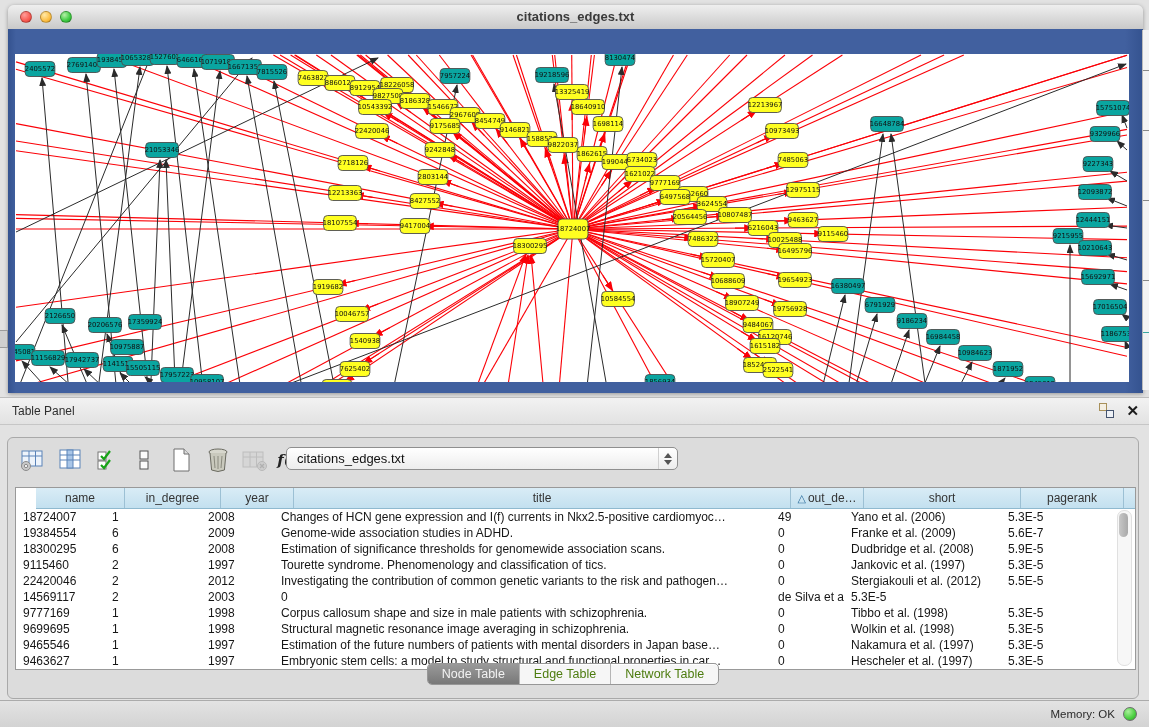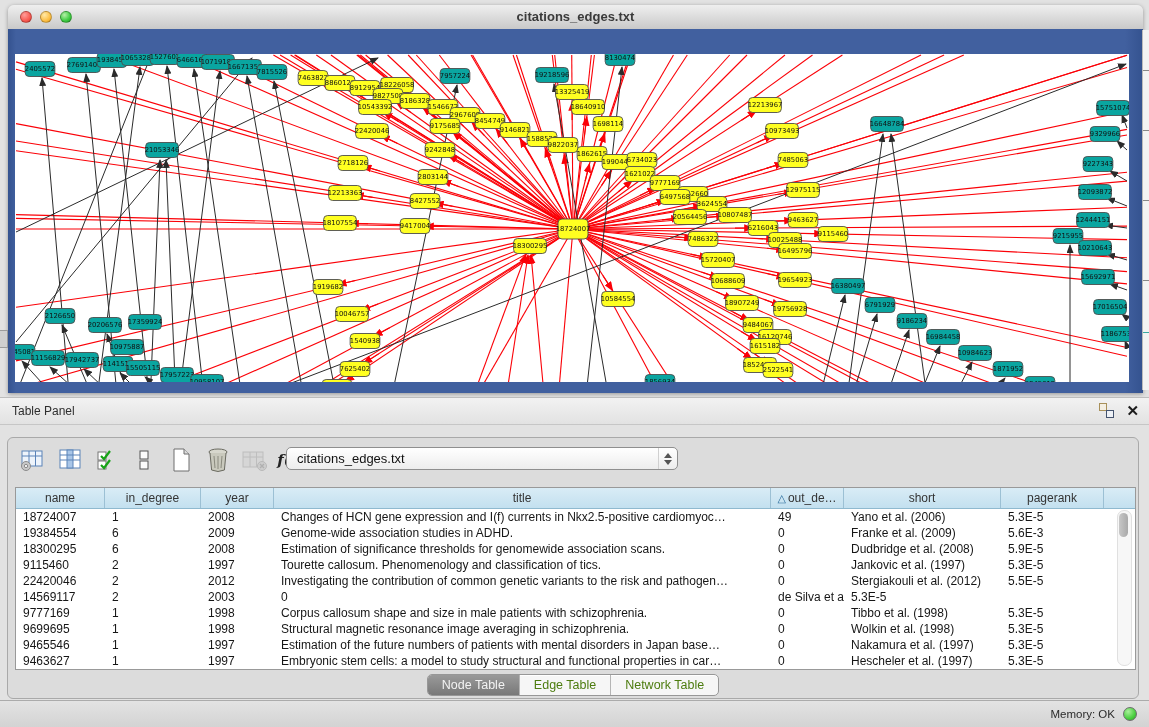--- a/index.html
+++ b/index.html
@@ -50,30 +50,30 @@
   .combo{position:absolute;left:278px;top:9px;width:392px;height:23px;
     background:linear-gradient(#ffffff,#ededed);border:1px solid #8f8f8f;border-radius:5px;
     box-sizing:border-box;display:flex;align-items:center;}
   .combo-label{flex:1;padding-left:10px;font-size:13px;color:#111;}
   .combo-step{width:18px;height:100%;display:flex;flex-direction:column;align-items:center;justify-content:center;gap:2px;border-left:1px solid #d0d0d0;}
   .tri-up{width:0;height:0;border-left:4px solid transparent;border-right:4px solid transparent;border-bottom:5px solid #555;}
   .tri-dn{width:0;height:0;border-left:4px solid transparent;border-right:4px solid transparent;border-top:5px solid #555;}
   
   .tablewrap{position:absolute;left:7px;top:49px;width:1121px;height:183px;background:#fff;border:1px solid #999;box-sizing:border-box;overflow:hidden;}
   .thead{display:grid;grid-template-columns:89px 96px 73px 497px 73px 157px 103px;height:20px;
-    background:linear-gradient(#d9ecf6,#c3e0ef);border-bottom:1px solid #8fb9cf;}
+    background:linear-gradient(#d9ecf6,#c3e0ef);border-bottom:1px solid #8fb9cf;margin-left:20px;}
   .th{font-size:12px;color:#333;text-align:center;line-height:20px;border-right:1px solid #9cc0d4;overflow:hidden;white-space:nowrap;}
   .th .sort{color:#2d6f9e;font-size:11px;margin-right:2px;}
   .tbody{position:relative;}
   .trow{display:grid;grid-template-columns:89px 96px 73px 497px 73px 157px 103px;height:16px;}
   .tcell{font-size:12px;color:#161616;line-height:16px;padding-left:7px;white-space:nowrap;overflow:hidden;box-sizing:border-box;}
   .vscroll{position:absolute;right:3px;top:22px;bottom:3px;width:13px;background:#f7f7f7;border:1px solid #e0e0e0;border-radius:7px;}
   .vthumb{position:absolute;left:1px;top:2px;width:9px;height:24px;background:linear-gradient(90deg,#c7c7c7,#a9a9a9);border-radius:5px;}
   
-  .tabs{position:absolute;left:0;right:0;top:236px;display:flex;justify-content:center;}
+  .tabs{position:absolute;left:0;right:0;top:225px;display:flex;justify-content:center;}
   .tabgroup{display:flex;border:1px solid #979797;border-radius:5px;overflow:hidden;background:#f6f6f6;box-shadow:inset 0 1px 0 #fff;}
   .tab{height:20px;line-height:20px;padding:0 14px;font-size:12.5px;color:#4d7c0f;border:none;background:transparent;border-right:1px solid #b5b5b5;}
   .tab:last-child{border-right:none;}
   .tab.selected{background:linear-gradient(#9a9a9a,#787878);color:#f3f3f3;}
   
   .statusbar{position:absolute;left:0;bottom:0;width:100%;height:26px;background:linear-gradient(#e3e3e3,#d3d3d3);border-top:1px solid #ababab;margin-top:18px;}
   .mem{position:absolute;right:34px;top:0;height:26px;line-height:26px;font-size:11.5px;color:#2b2b2b;}
   .memdot{position:absolute;right:12px;top:6px;width:14px;height:14px;border-radius:50%;
     background:radial-gradient(circle at 35% 30%, #a9f09a, #49cf3f 60%, #2f9e2c);border:1px solid #6d6d6d;box-sizing:border-box;}
 </style>
@@ -850,36 +850,36 @@
           <div class="tcell">Yano et al. (2006)</div>
           <div class="tcell">5.3E-5</div>
         </div>
         <div class="trow">
           <div class="tcell">19384554</div>
           <div class="tcell">6</div>
           <div class="tcell">2009</div>
           <div class="tcell">Genome-wide association studies in ADHD.</div>
           <div class="tcell">0</div>
           <div class="tcell">Franke et al. (2009)</div>
-          <div class="tcell">5.6E-3</div>
+          <div class="tcell">5.6E-7</div>
         </div>
         <div class="trow">
           <div class="tcell">18300295</div>
           <div class="tcell">6</div>
           <div class="tcell">2008</div>
           <div class="tcell">Estimation of significance thresholds for genomewide association scans.</div>
           <div class="tcell">0</div>
           <div class="tcell">Dudbridge et al. (2008)</div>
           <div class="tcell">5.9E-5</div>
         </div>
         <div class="trow">
           <div class="tcell">9115460</div>
           <div class="tcell">2</div>
           <div class="tcell">1997</div>
-          <div class="tcell">Tourette callosum. Phenomenology and classification of tics.</div>
+          <div class="tcell">Tourette syndrome. Phenomenology and classification of tics.</div>
           <div class="tcell">0</div>
           <div class="tcell">Jankovic et al. (1997)</div>
           <div class="tcell">5.3E-5</div>
         </div>
         <div class="trow">
           <div class="tcell">22420046</div>
           <div class="tcell">2</div>
           <div class="tcell">2012</div>
           <div class="tcell">Investigating the contribution of common genetic variants to the risk and pathogen…</div>
           <div class="tcell">0</div>

